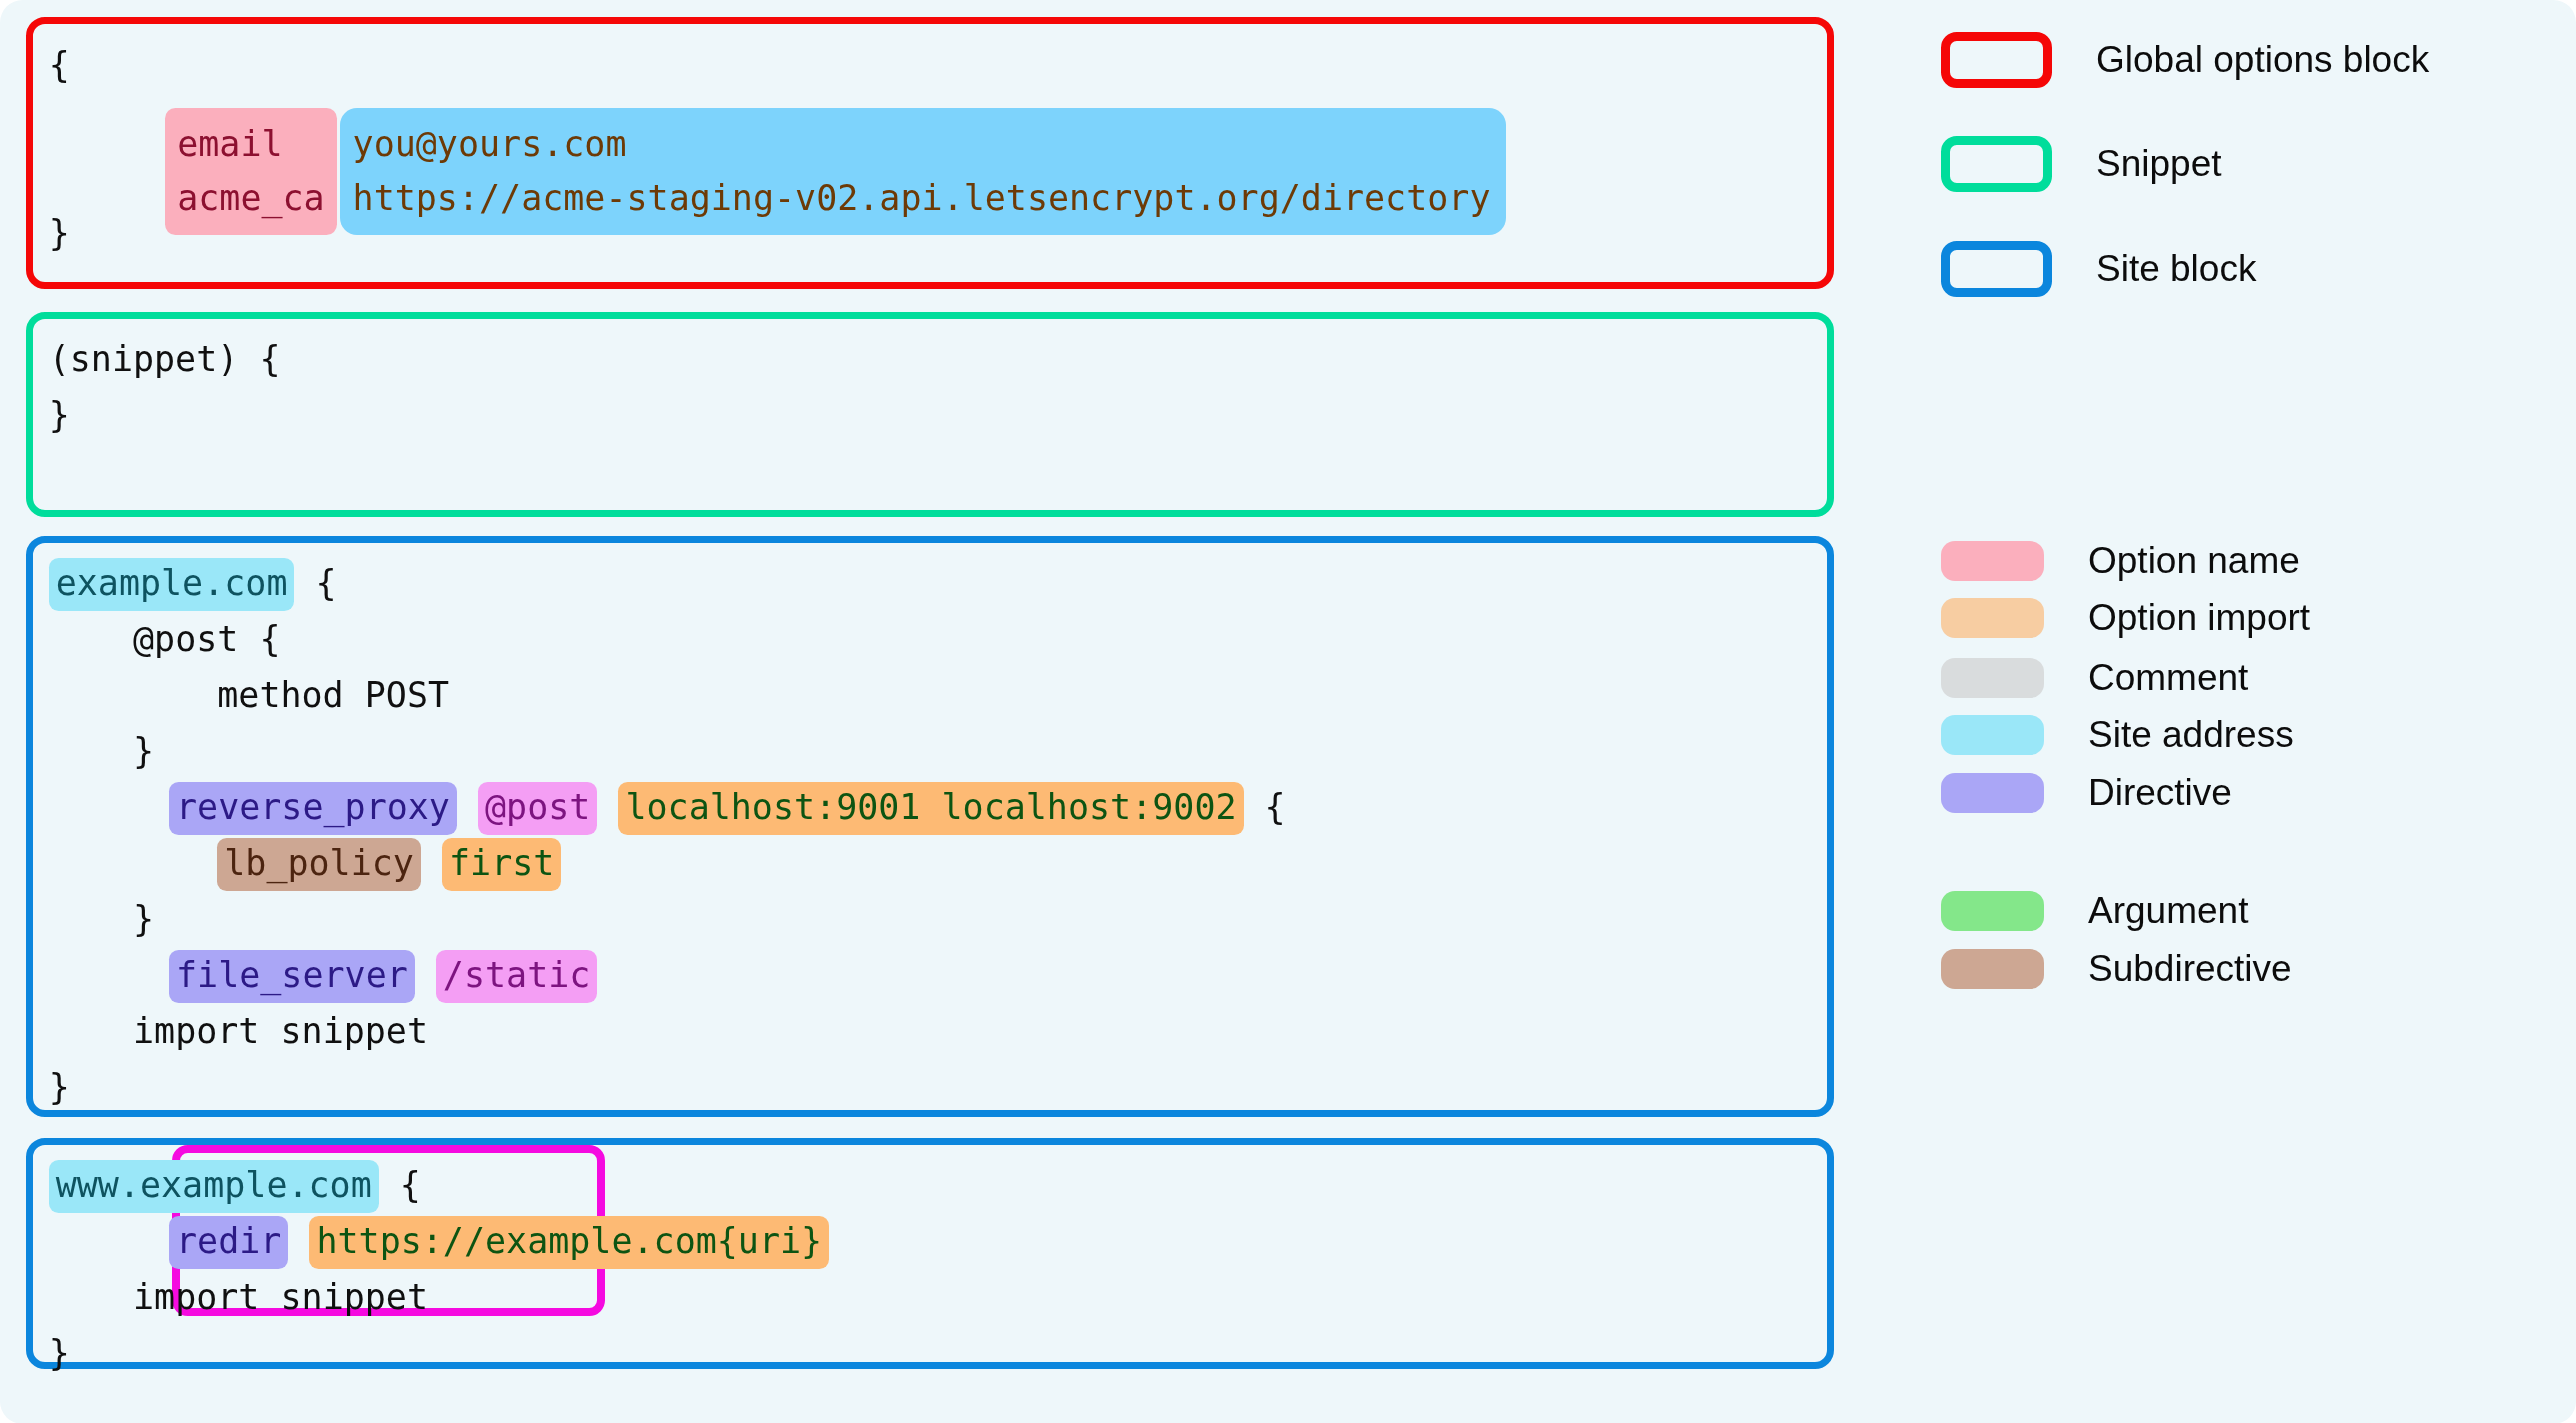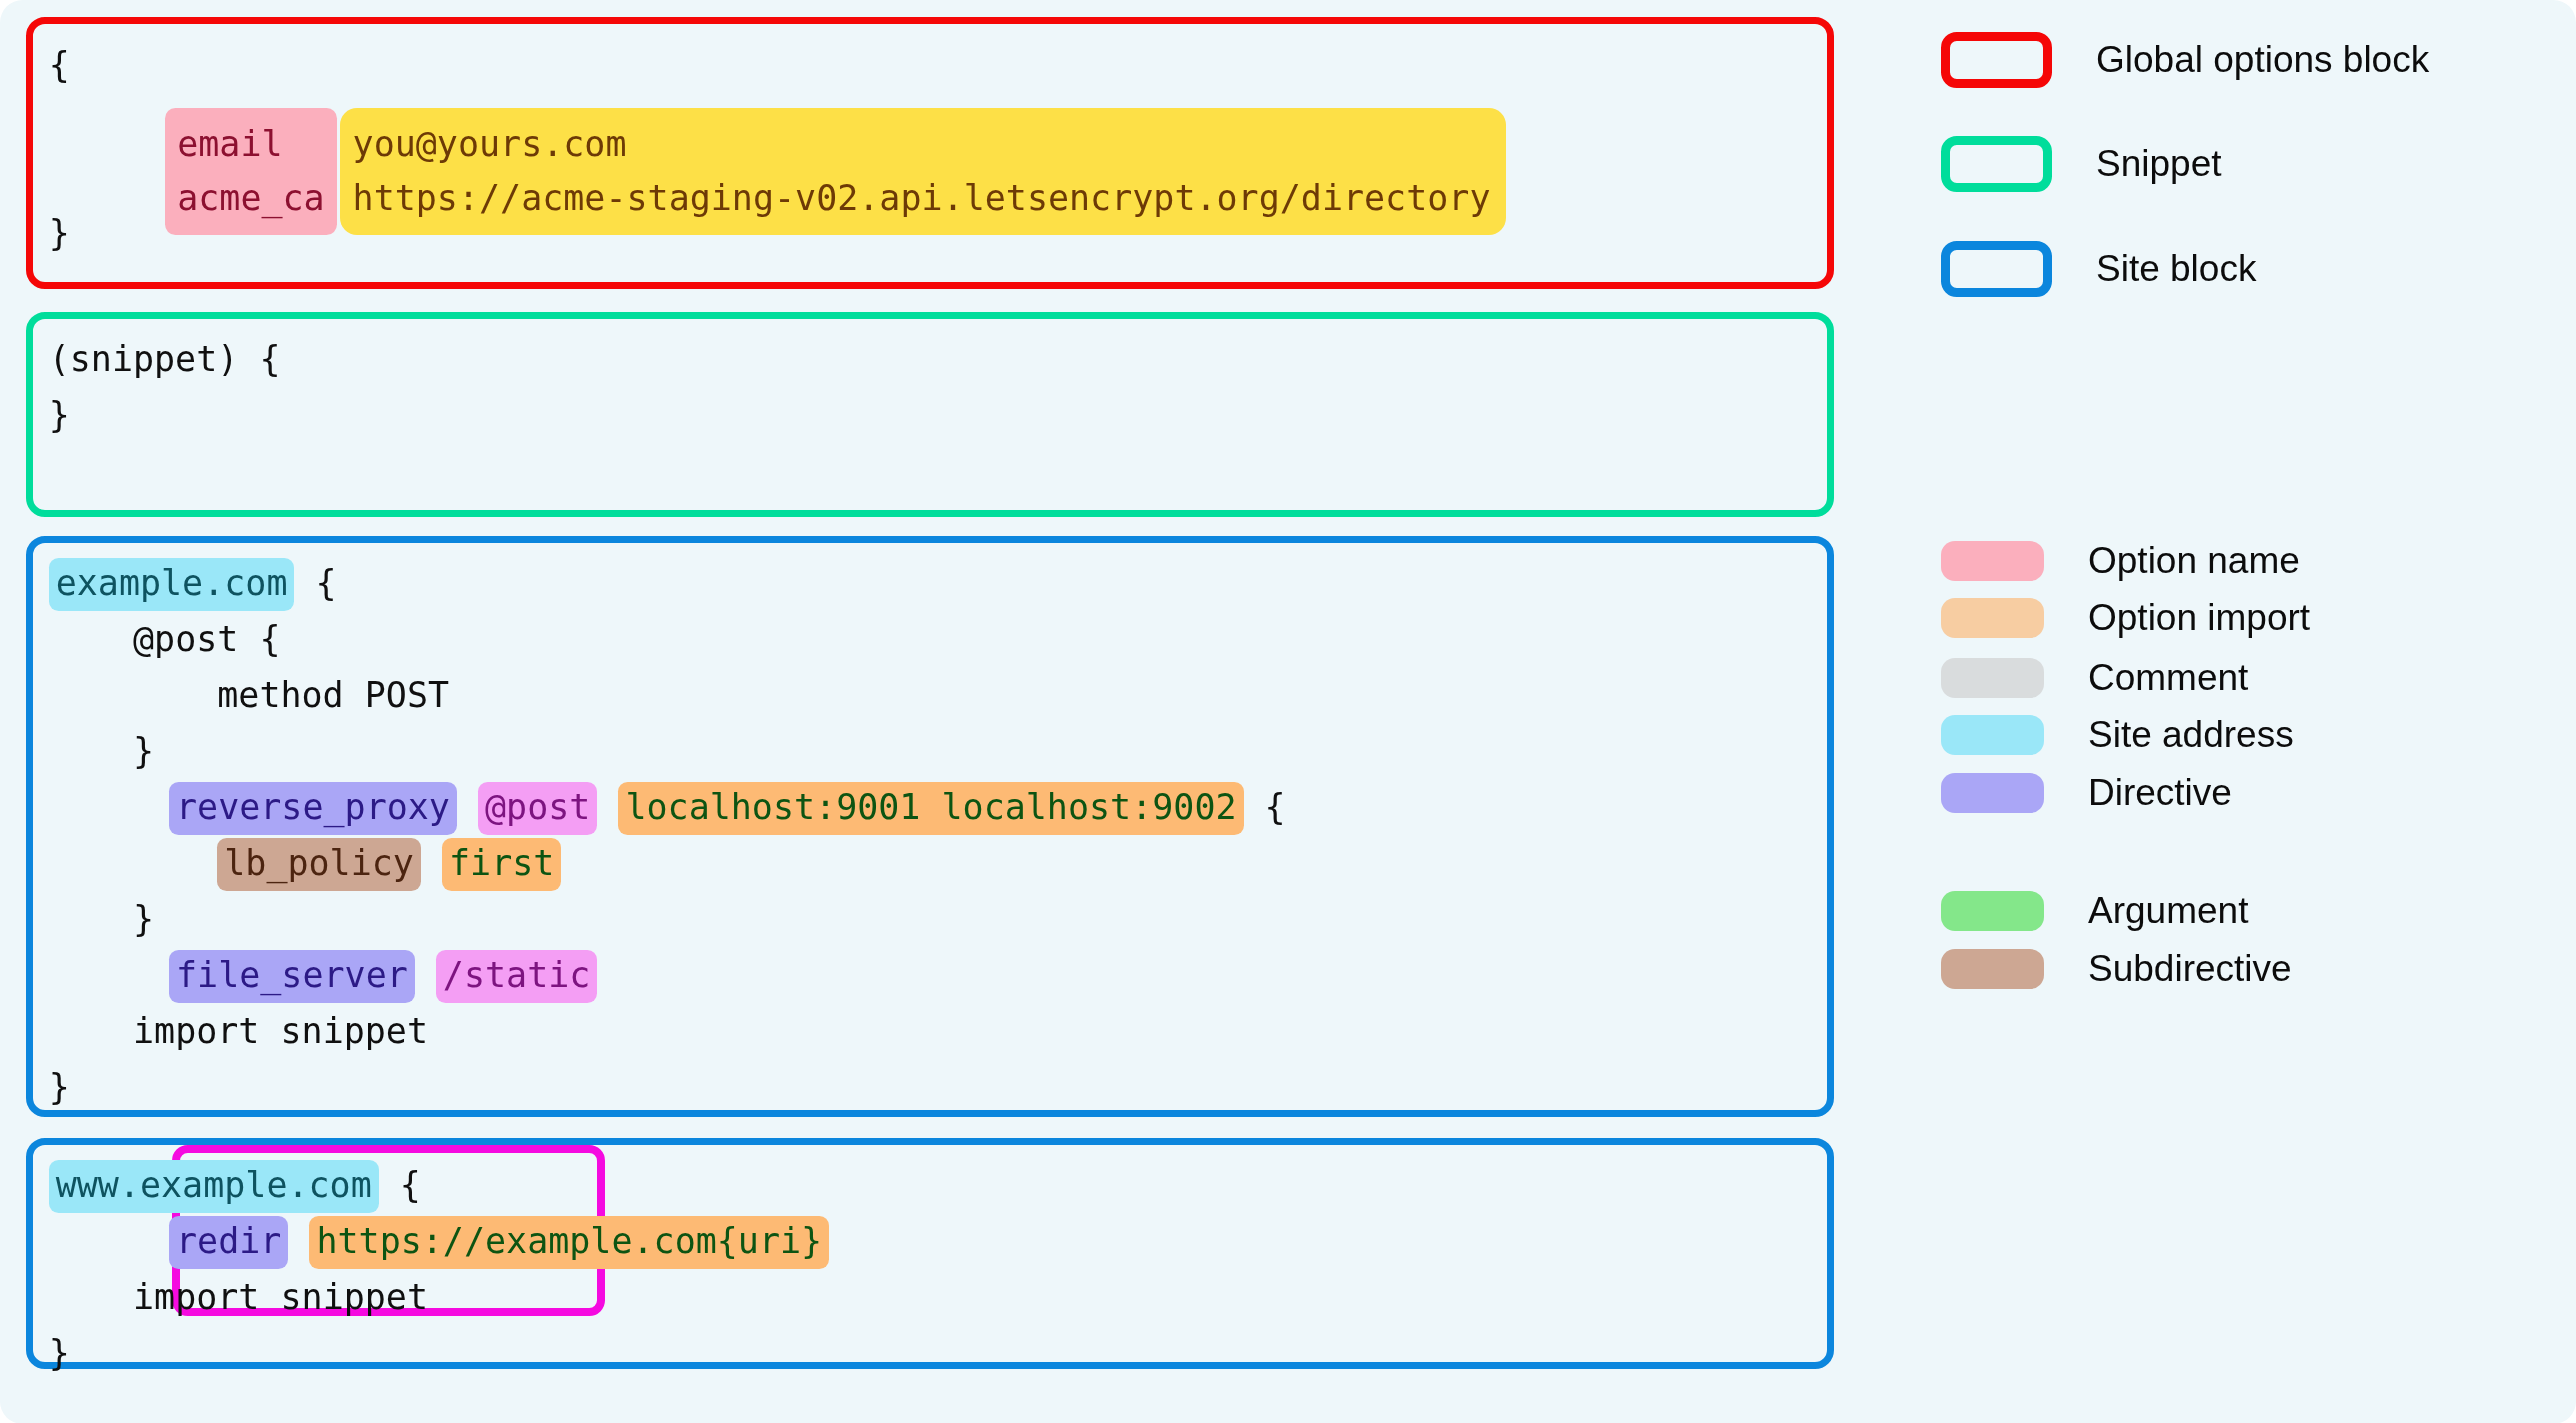--- a/index.html
+++ b/index.html
@@ -99,21 +99,21 @@
     margin-top: 7px;
   }
   .opt-names {
     background: #fbafbd;
     color: #8c1030;
     border-radius: 10.4px;
     padding: 8.7px 12.2px 10.4px 12.2px;
     white-space: pre;
   }
   .opt-values {
-    background: #fde047;
+    background: #7dd3fc;
     color: #6d3a06;
     border-radius: 17px;
     padding: 8.7px 15.7px 10.4px 12.2px;
     white-space: pre;
     margin-left: 3.5px;
   }
 
   
   #matcher-outline {
     position: absolute;

